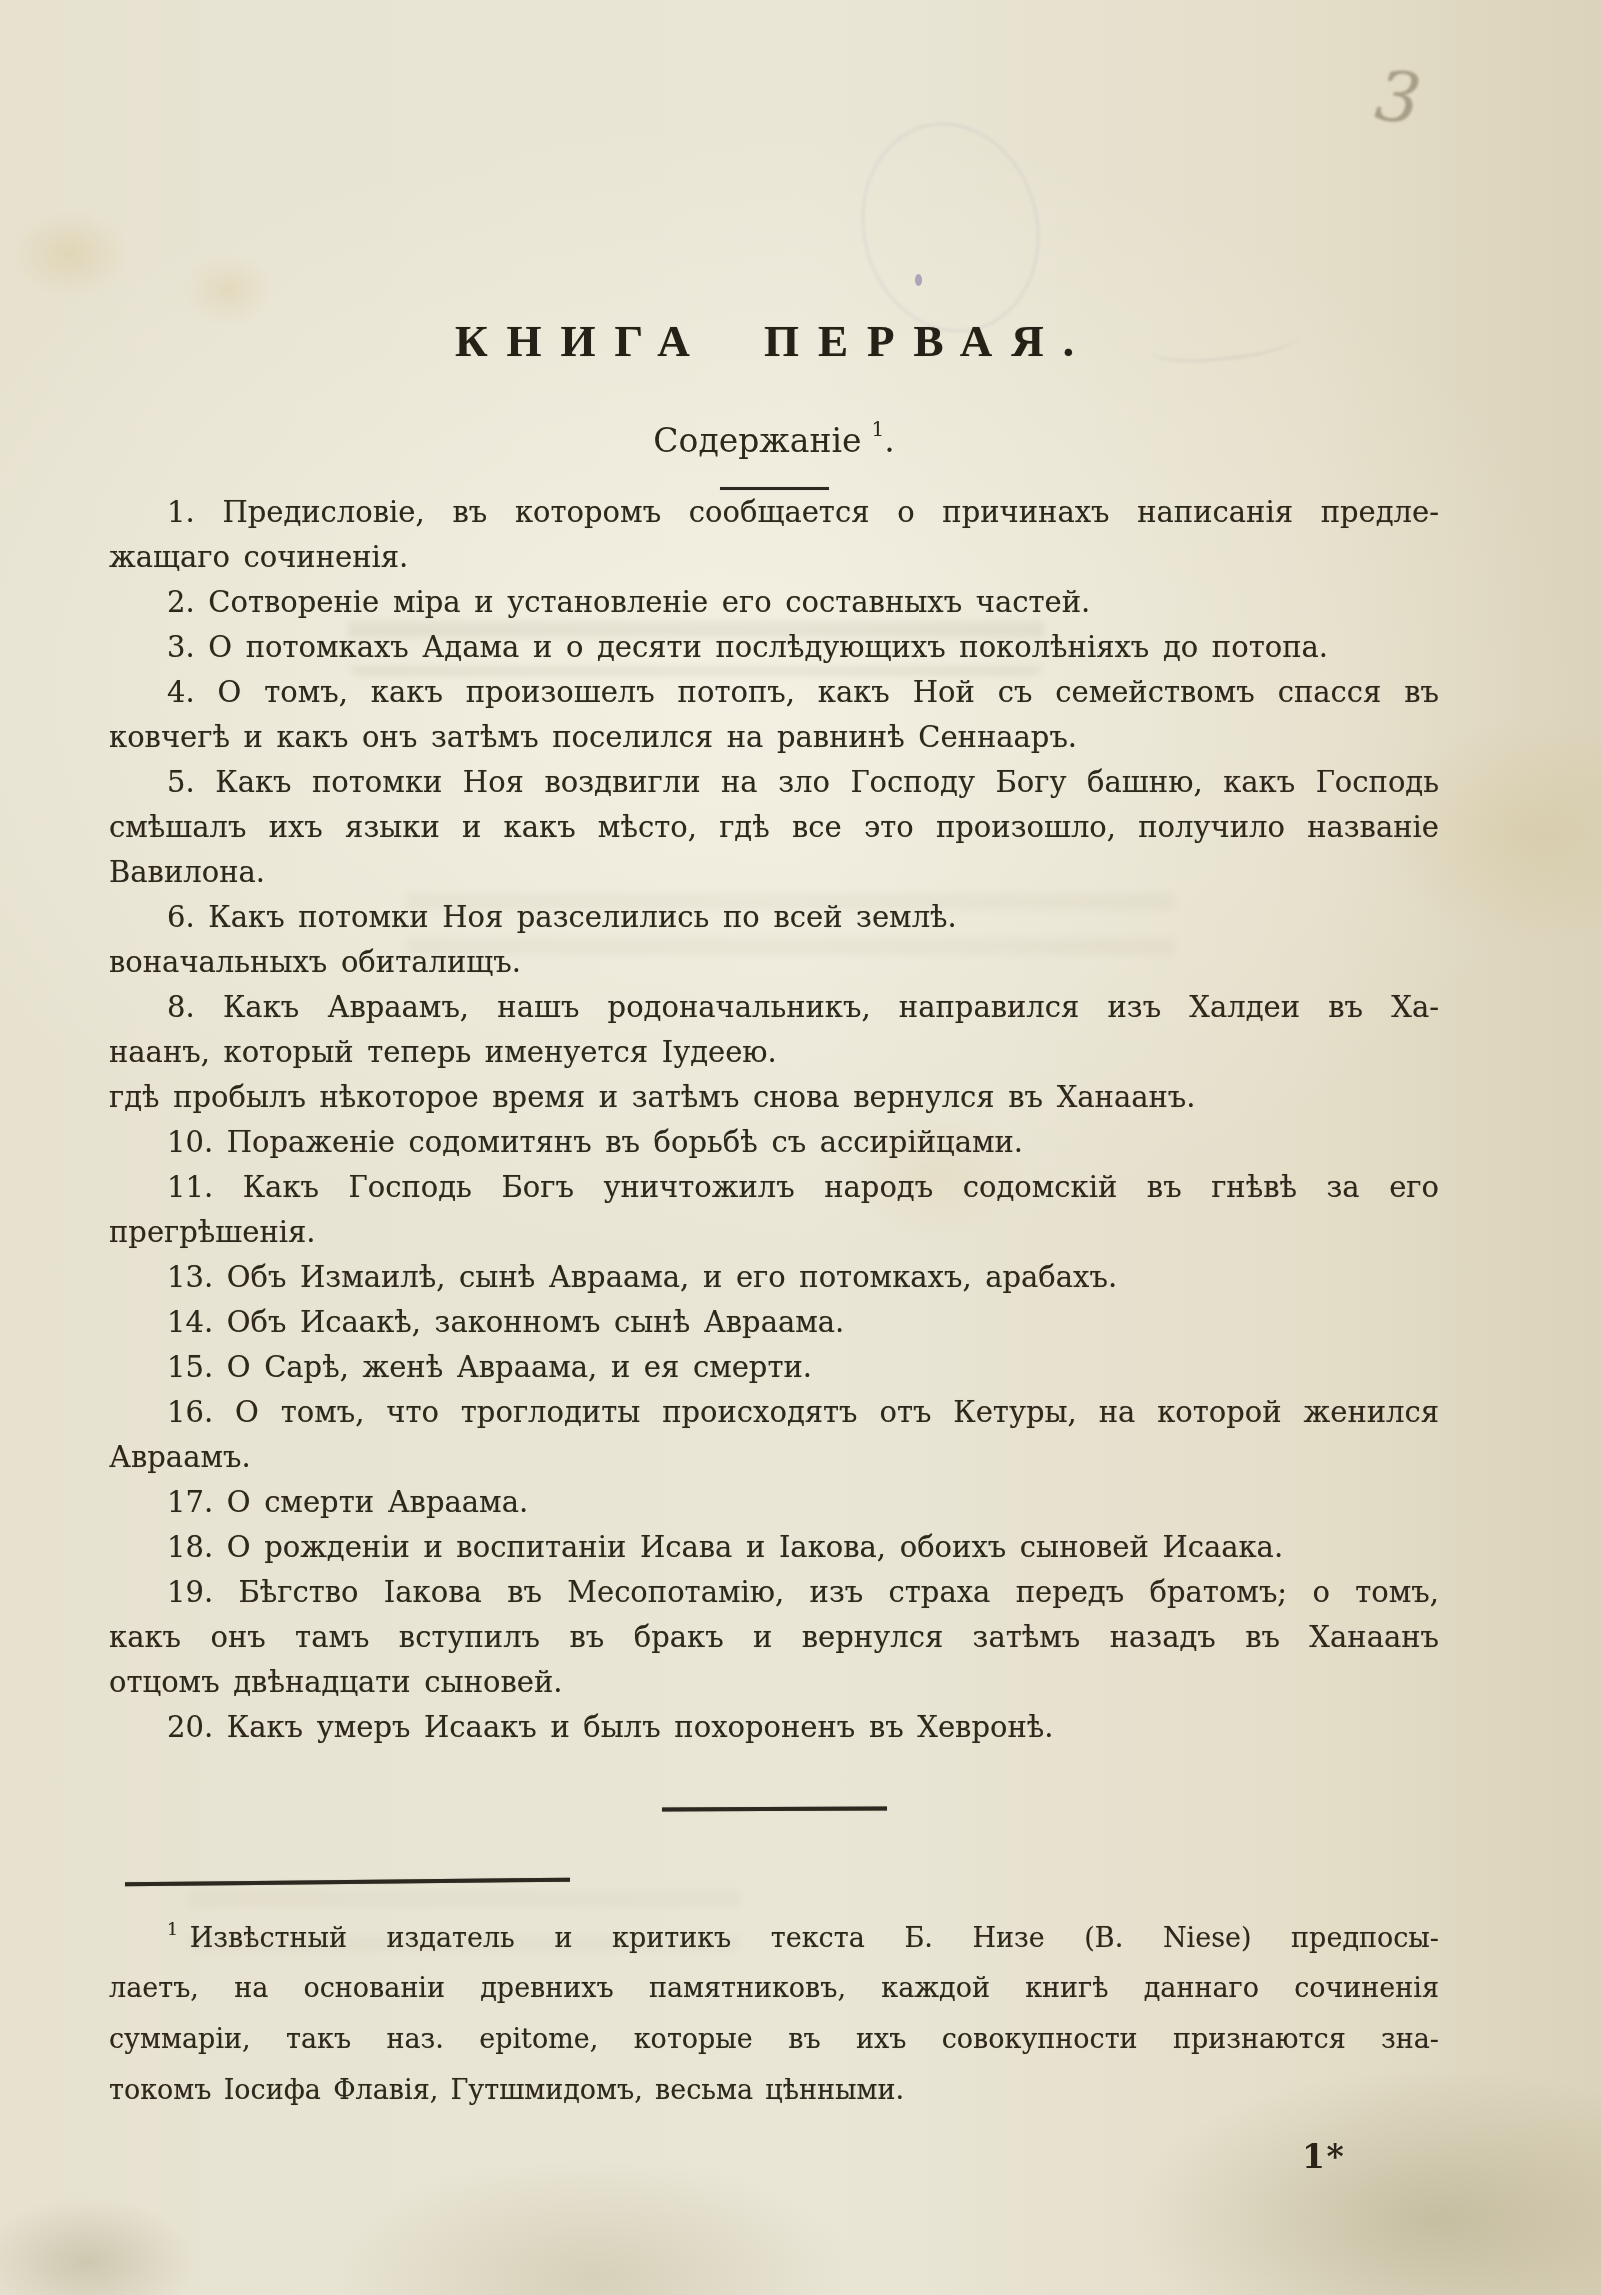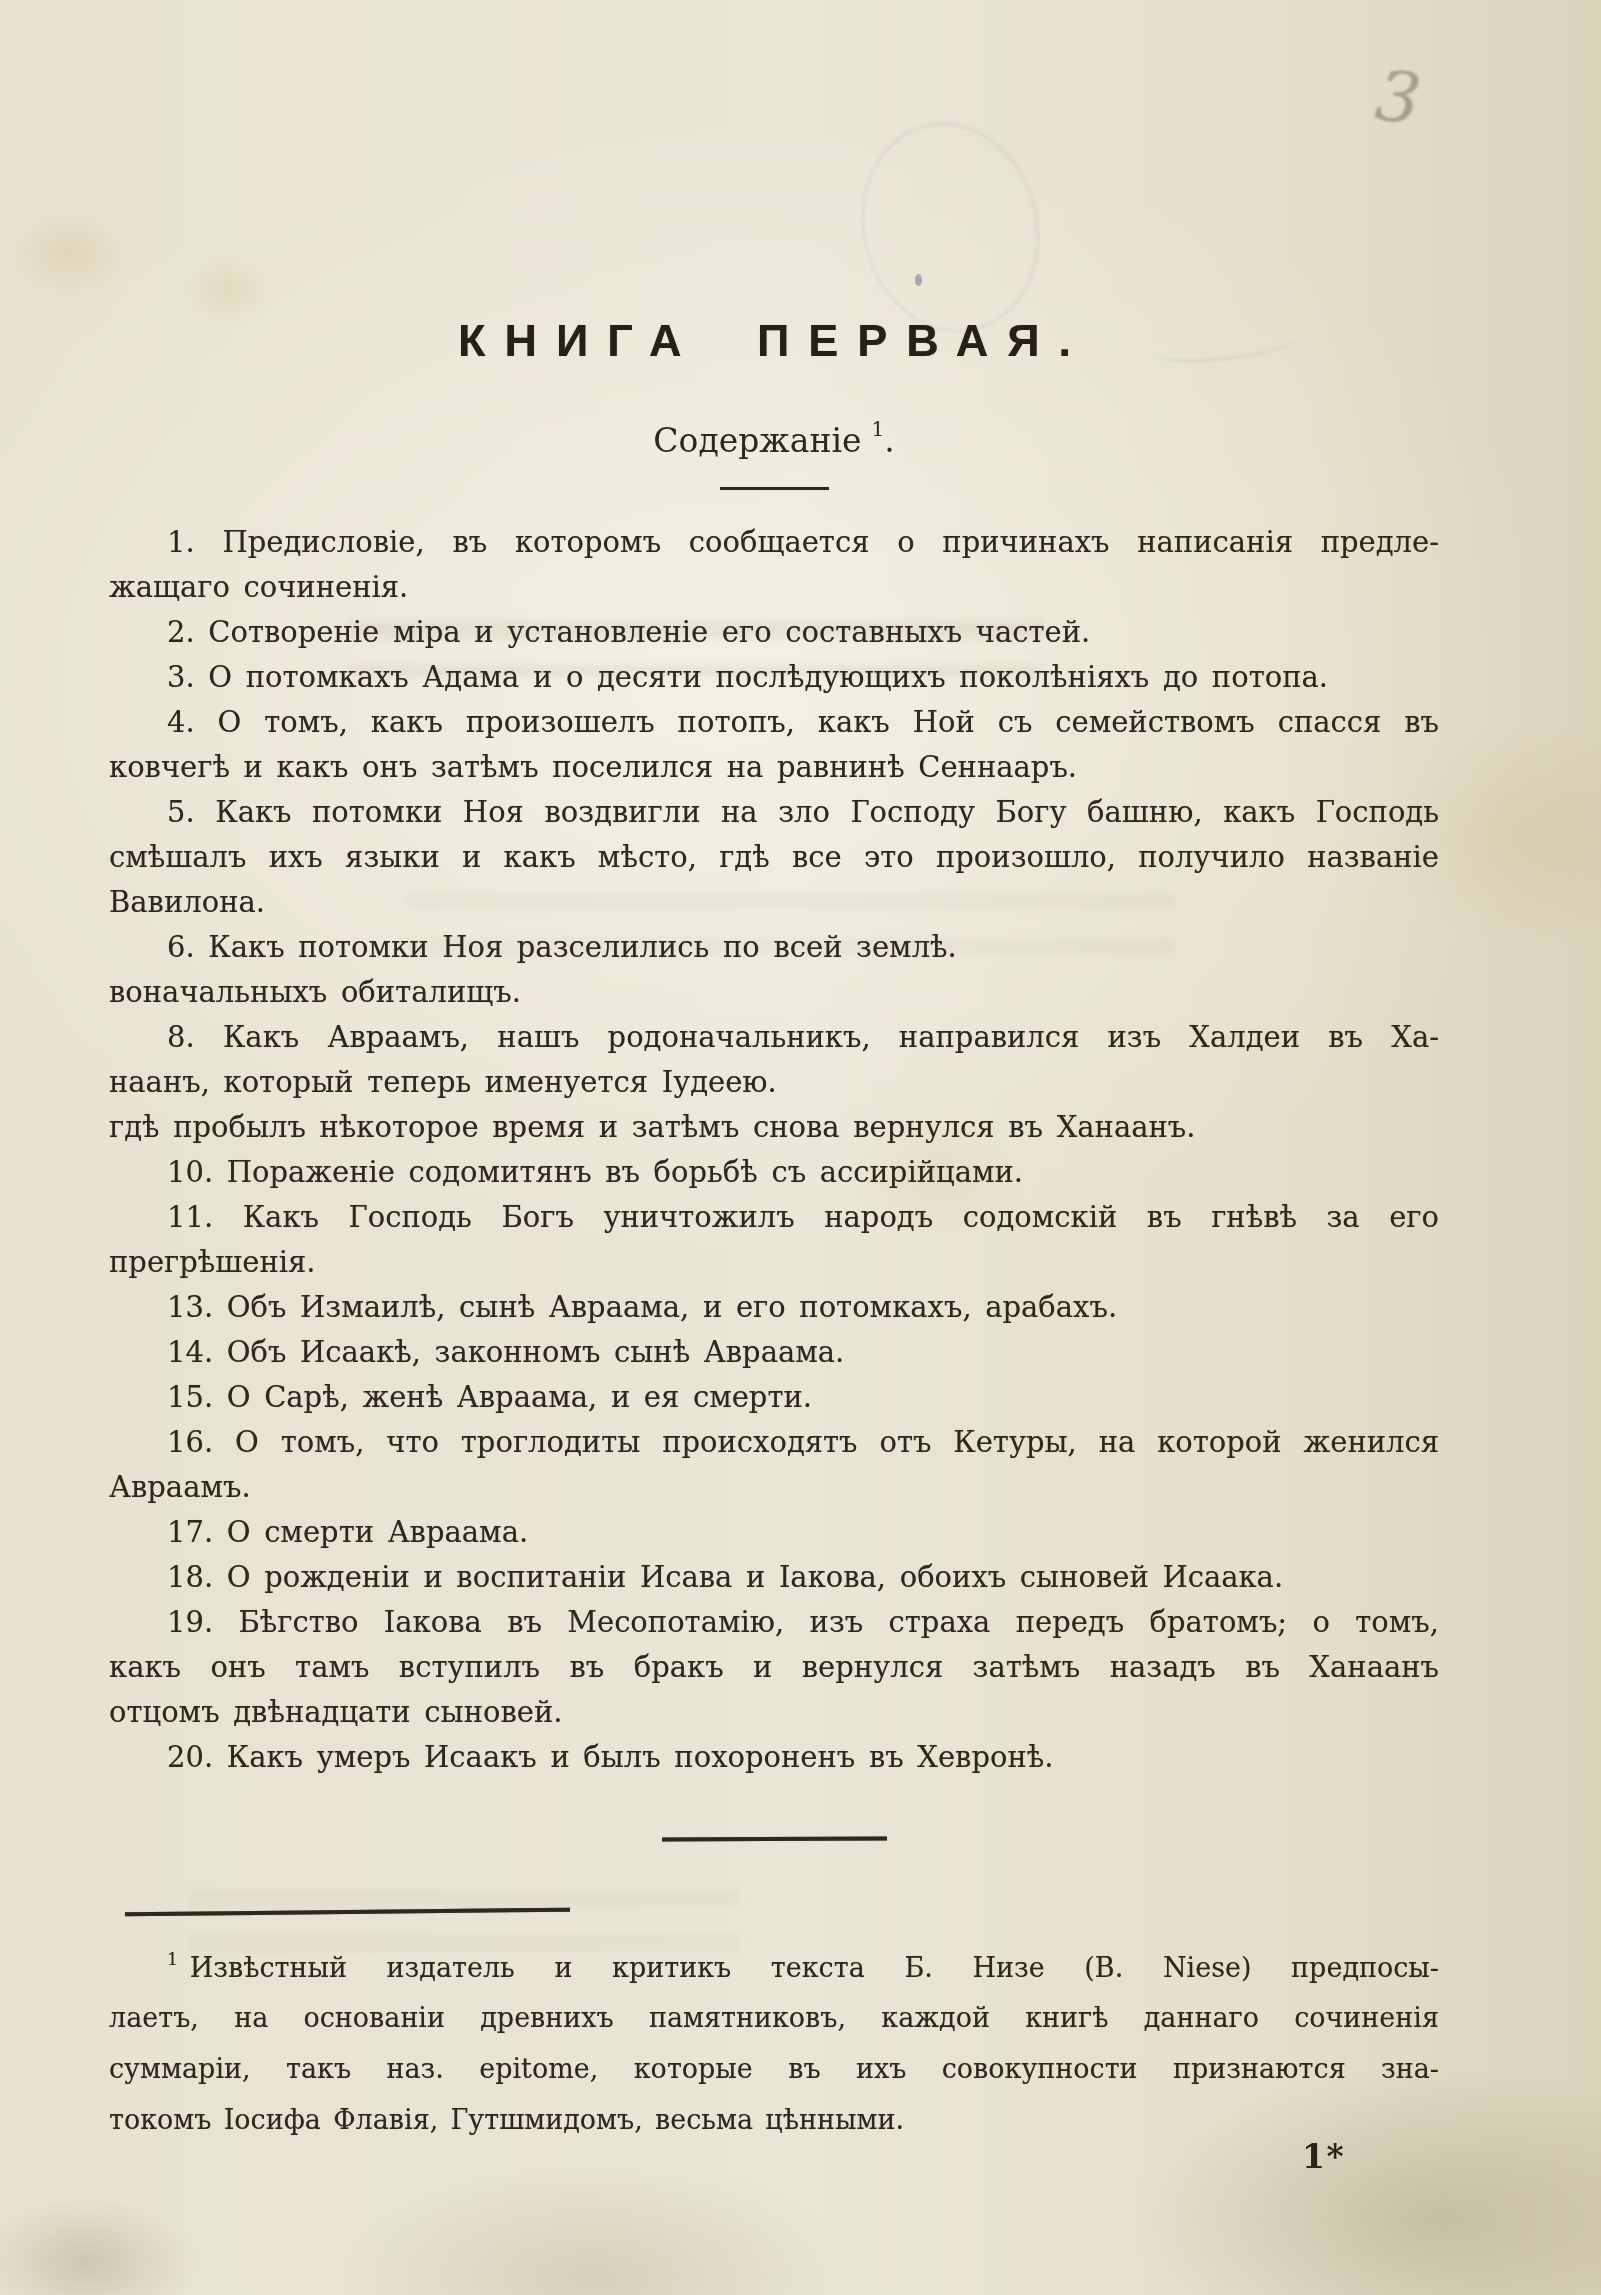--- a/index.html
+++ b/index.html
@@ -48,34 +48,33 @@
   }
   .pencil-number{
     position:absolute;left:1376px;top:57px;
     font:italic 400 70px "DejaVu Serif",serif;
     color:rgba(118,110,82,.55);
     transform:rotate(7deg);filter:blur(0.9px);
   }
   .content{position:absolute;left:109px;top:0;width:1330px;}
   .title{
     margin:315px 0 0 0;text-align:center;
-    font-family:Liberation Sans, sans-serif;
+    font-family:Liberation Serif, serif;
     font-weight:700;font-size:45px;line-height:52px;
     letter-spacing:19px;word-spacing:25px;
     color:#262017;text-shadow:0 0 0.7px rgba(38,32,23,.5);
   }
   .subtitle{
     margin-top:39px;text-align:center;
     font-size:33px;line-height:46px;color:#2e271c;
   }
   .subtitle sup{font-size:20px;vertical-align:16px;margin-left:10px;}
   .rule{background:#2e2920;box-shadow:0 0 0.7px rgba(46,41,32,.6);}
   .rule-subtitle{width:109px;height:2.9px;margin:23px auto 0 auto;}
   .toc{
-    margin-top:30px;
     font-size:29px;line-height:45px;word-spacing:4.4px;
     color:#2e271c;text-shadow:0 0 0.7px rgba(46,39,28,.35);
   }
   .line{text-align:justify;text-align-last:justify;}
   .line.first{text-indent:58px;}
   .line.last{text-align-last:left;}
   .rule-end{width:225px;height:3.6px;margin:57px auto 0 auto;transform:rotate(-0.3deg);}
   .footnote-rule{width:445px;height:4.4px;margin:70px 0 0 16px;transform:rotate(-0.6deg);}
   .footnote{
     margin-top:19px;

